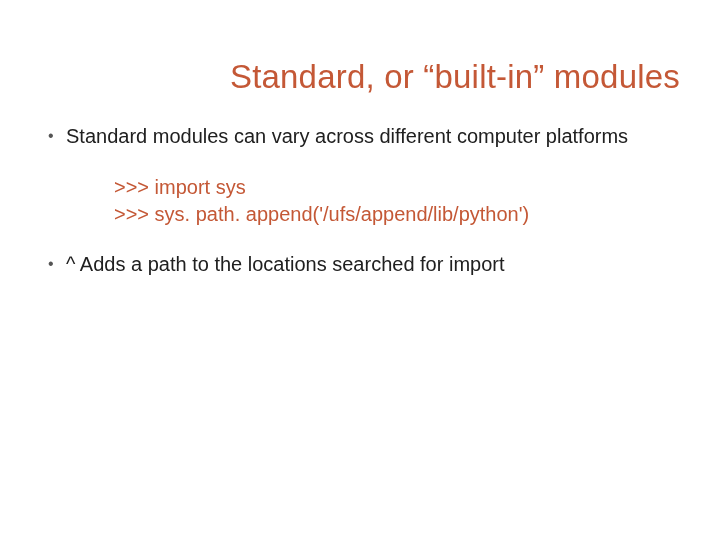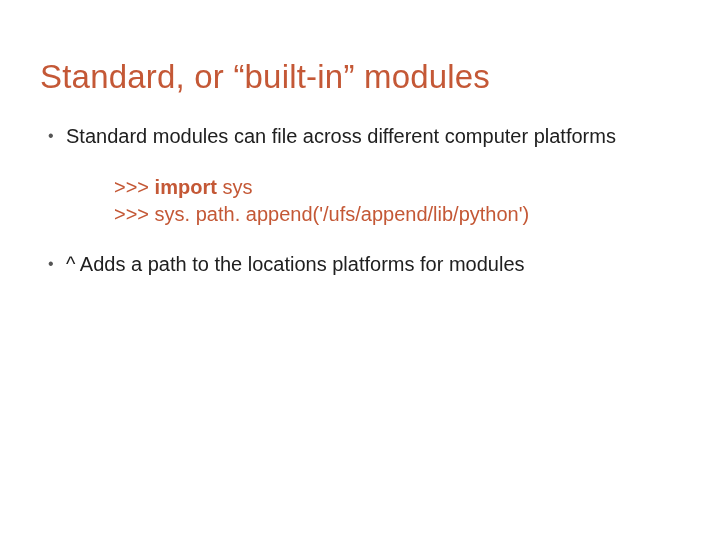--- a/index.html
+++ b/index.html
@@ -17,20 +17,21 @@
     box-sizing: border-box;
     padding: 58px 40px 40px 40px;
     position: relative;
   }
   .title {
     color: #c45836;
     font-size: 33px;
     font-weight: normal;
     margin: 0 0 28px 0;
     letter-spacing: 0.2px;
+    text-align: right;
   }
   ul.bullets {
     list-style: none;
     padding: 0 0 0 8px;
     margin: 0;
   }
   ul.bullets > li {
     position: relative;
     padding-left: 18px;
     color: #202020;
@@ -50,43 +51,43 @@
   .code-block {
     margin: 24px 0 24px 74px;
     font-size: 20px;
     line-height: 1.35;
     color: #c45836;
   }
   .code-line .prompt {
     color: #c45836;
   }
   .code-line .kw {
-    font-weight: bold;
+    font-weight: normal;
     color: #c45836;
   }
   .code-line .rest {
     color: #c45836;
     text-align: center;
   }
 </style>
 </head>
 <body>
 
 <div class="slide">
   <h1 class="title">Standard, or “built-in” modules</h1>
 
   <ul class="bullets">
-    <li>Standard modules can file across different computer platforms</li>
+    <li>Standard modules can vary across different computer platforms</li>
   </ul>
 
   <div class="code-block">
     <div class="code-line">
       <span class="prompt">&gt;&gt;&gt; </span><span class="kw">import</span><span class="rest"> sys</span>
     </div>
     <div class="code-line">
       <span class="prompt">&gt;&gt;&gt; </span><span class="rest">sys. path. append('/ufs/append/lib/python')</span>
     </div>
   </div>
 
   <ul class="bullets">
-    <li>^ Adds a path to the locations platforms for modules</li>
+    <li>^ Adds a path to the locations searched for import</li>
   </ul>
 </div>
 
 </body></html>

